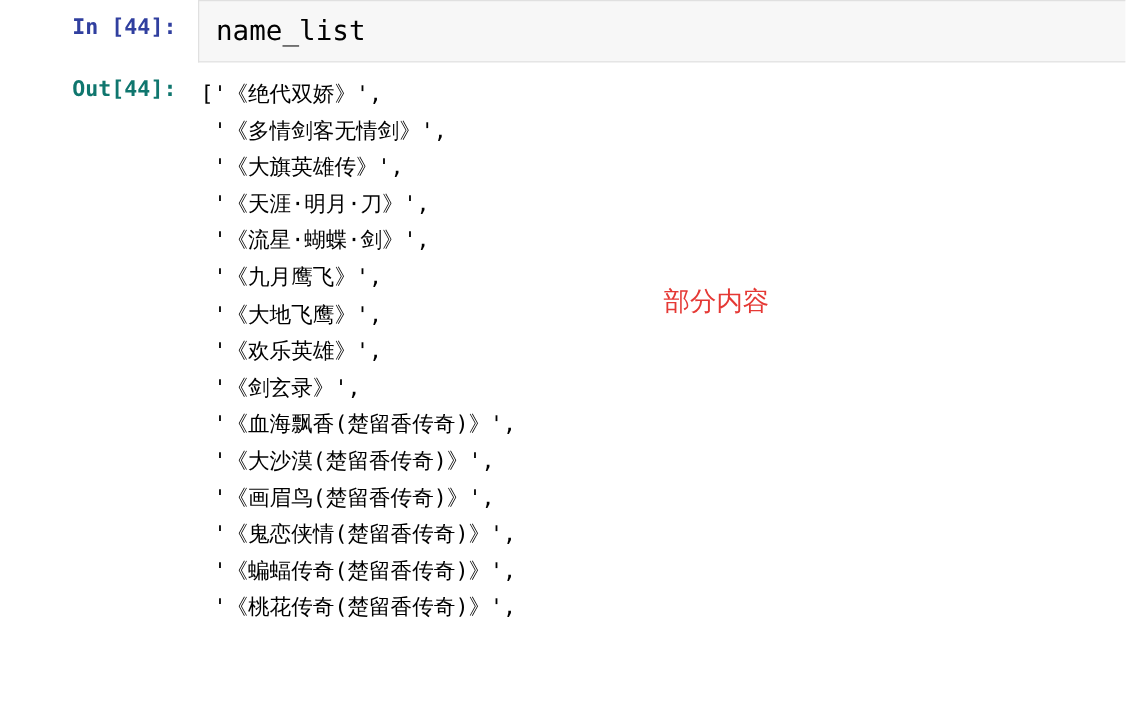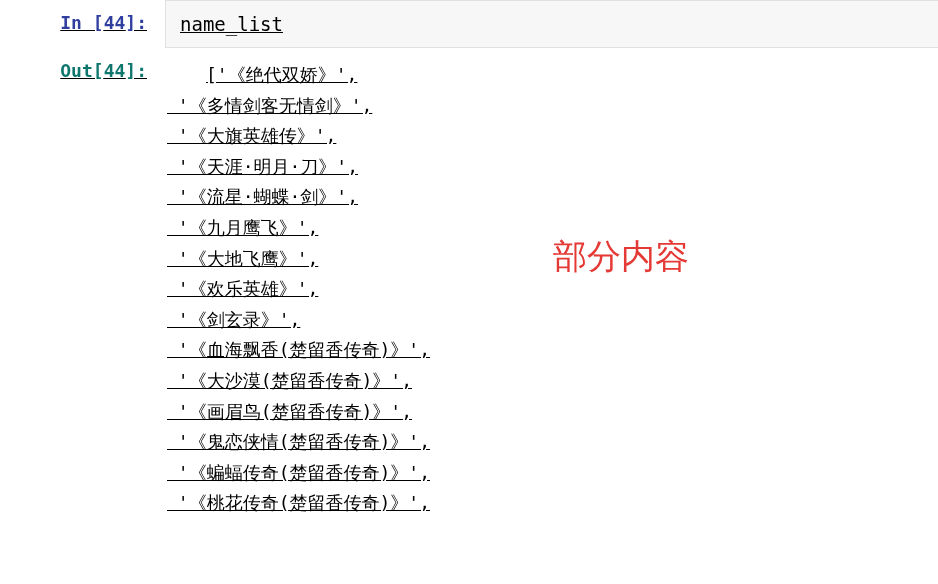--- a/index.html
+++ b/index.html
@@ -12,21 +12,20 @@
       font-size: 18px;
       background: #ffffff;
       color: #000000;
       width: 938px;
       height: 584px;
       overflow: hidden;
     }
     .cell-row {
       display: flex;
       align-items: flex-start;
-      text-decoration: underline;
     }
     .prompt-area {
       width: 165px;
       flex-shrink: 0;
       text-align: right;
       padding-right: 18px;
       padding-top: 12px;
       padding-bottom: 12px;
     }
     .in-prompt {
@@ -37,47 +36,46 @@
       color: #0f766e;
       font-weight: bold;
     }
     .code-area {
       flex: 1;
       background: #f7f7f7;
       border: 1px solid #e0e0e0;
       border-right: none;
       padding: 12px 14px;
       font-family: Menlo, Monaco, monospace;
-      font-size: 19px;
+      font-size: 23px;
       color: #000000;
     }
     .output-area {
       flex: 1;
       padding: 4px 2px 0 2px;
       font-family: Menlo, Monaco, "DejaVu Sans Mono", monospace;
       font-size: 18px;
       line-height: 1.7;
       white-space: pre;
       position: relative;
     }
     .annotation {
       position: absolute;
       left: 388px;
       top: 172px;
       color: #e53935;
       font-family: "PingFang SC", "Microsoft YaHei", sans-serif;
-      font-size: 34px;
+      font-size: 22px;
       font-weight: 400;
     }
     .spacer {
       height: 8px;
     }
     #out-items {
       position: relative;
-      margin-left: 39px;
     }
   </style>
 </head>
 <body>
 
 <div class="cell-row">
   <div class="prompt-area">
     <span class="in-prompt"><span>In [</span><span>44</span><span>]:</span></span>
   </div>
   <div class="code-area"><span>name_list</span></div>

